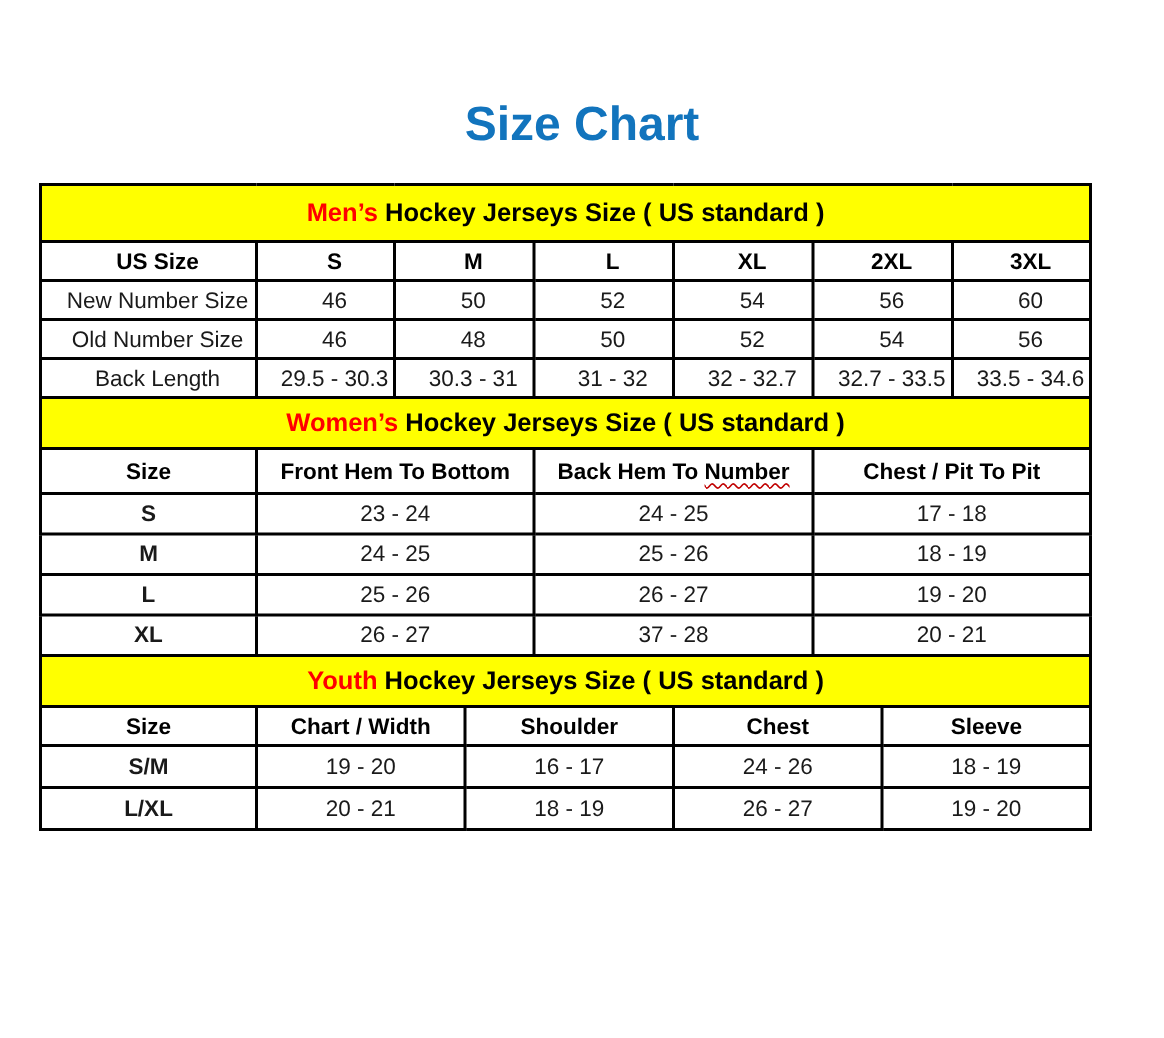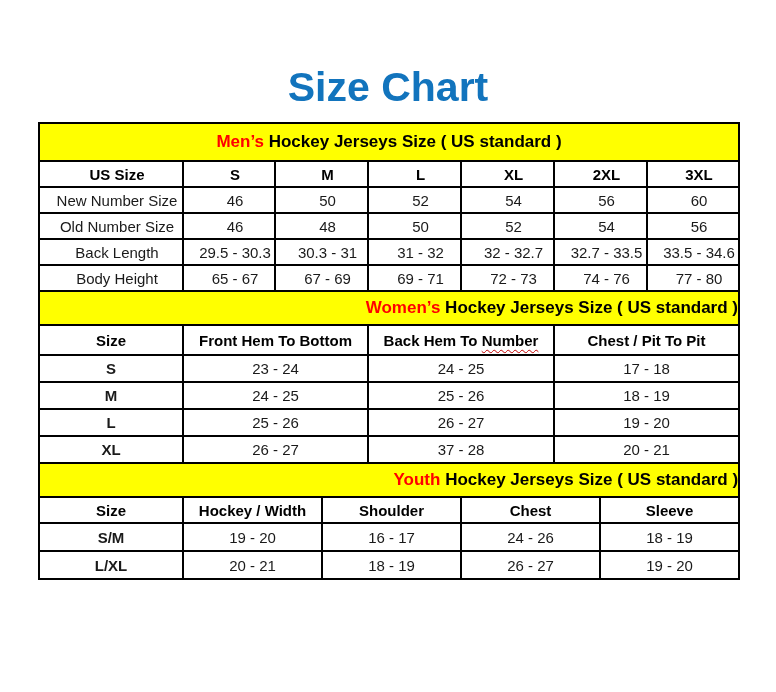--- a/index.html
+++ b/index.html
@@ -12,28 +12,28 @@
     width: 776px;
     height: 692px;
     background: #ffffff;
     font-family: "Liberation Sans", sans-serif;
     overflow: hidden;
   }
   .page-title {
     margin: 0;
     padding-top: 64px;
     text-align: center;
-    font-size: 41px;
+    font-size: 32px;
     font-weight: 700;
     color: #1274BD;
     letter-spacing: 0px;
   }
   .tables {
     position: absolute;
-    left: 38px;
+    left: 26px;
     top: 122px;
     width: 700px;
   }
   table {
     border-collapse: collapse;
     table-layout: fixed;
     width: 700px;
   }
   table.stacked { margin-top: -2px; }
   td {
@@ -63,21 +63,21 @@
     text-decoration-style: wavy;
     text-decoration-color: #C00000;
     text-decoration-thickness: 1px;
     text-underline-offset: 3px;
   }
   
   .t-mens  tr.data-row td, .t-mens tr.col-head td { height: 24px; padding-left: 12px; }
   .t-womens tr.col-head td { height: 28px; }
   .t-womens tr.data-row td { height: 25px; }
   .t-womens tr.data-row td:first-child { font-weight: 700; }
-  .t-womens tr.section-head td, .t-youth tr.section-head td { height: 32px; text-align: right; }
+  .t-womens tr.section-head td, .t-youth tr.section-head td { height: 32px; }
   .t-youth tr.col-head td { height: 24px; }
   .t-youth tr.data-row td { height: 26px; }
   .t-youth tr.data-row td:first-child { font-weight: 700; }
 </style>
 </head>
 <body>
 
 <div class="page">
 
   <h1 class="page-title">Size Chart</h1>
@@ -126,29 +126,20 @@
           <td>56</td>
         </tr>
         <tr class="data-row">
           <td>Back Length</td>
           <td>29.5 - 30.3</td>
           <td>30.3 - 31</td>
           <td>31 - 32</td>
           <td>32 - 32.7</td>
           <td>32.7 - 33.5</td>
           <td>33.5 - 34.6</td>
-        </tr>
-        <tr class="data-row">
-          <td>Body Height</td>
-          <td>65 - 67</td>
-          <td>67 - 69</td>
-          <td>69 - 71</td>
-          <td>72 - 73</td>
-          <td>74 - 76</td>
-          <td>77 - 80</td>
         </tr>
       </tbody>
     </table>
 
     <table class="t-womens stacked">
       <colgroup>
         <col style="width:144px">
           <col style="width:185px">
           <col style="width:186px">
           <col style="width:185px">
@@ -197,21 +188,21 @@
           <col style="width:139px">
           <col style="width:139px">
           <col style="width:139px">
       </colgroup>
       <tbody>
         <tr class="section-head">
           <td colspan="5"><span class="accent">Youth</span><span> Hockey Jerseys Size ( US standard )</span></td>
         </tr>
         <tr class="col-head">
           <td>Size</td>
-          <td>Hockey / Width</td>
+          <td>Chart / Width</td>
           <td>Shoulder</td>
           <td>Chest</td>
           <td>Sleeve</td>
         </tr>
         <tr class="data-row">
           <td>S/M</td>
           <td>19 - 20</td>
           <td>16 - 17</td>
           <td>24 - 26</td>
           <td>18 - 19</td>

